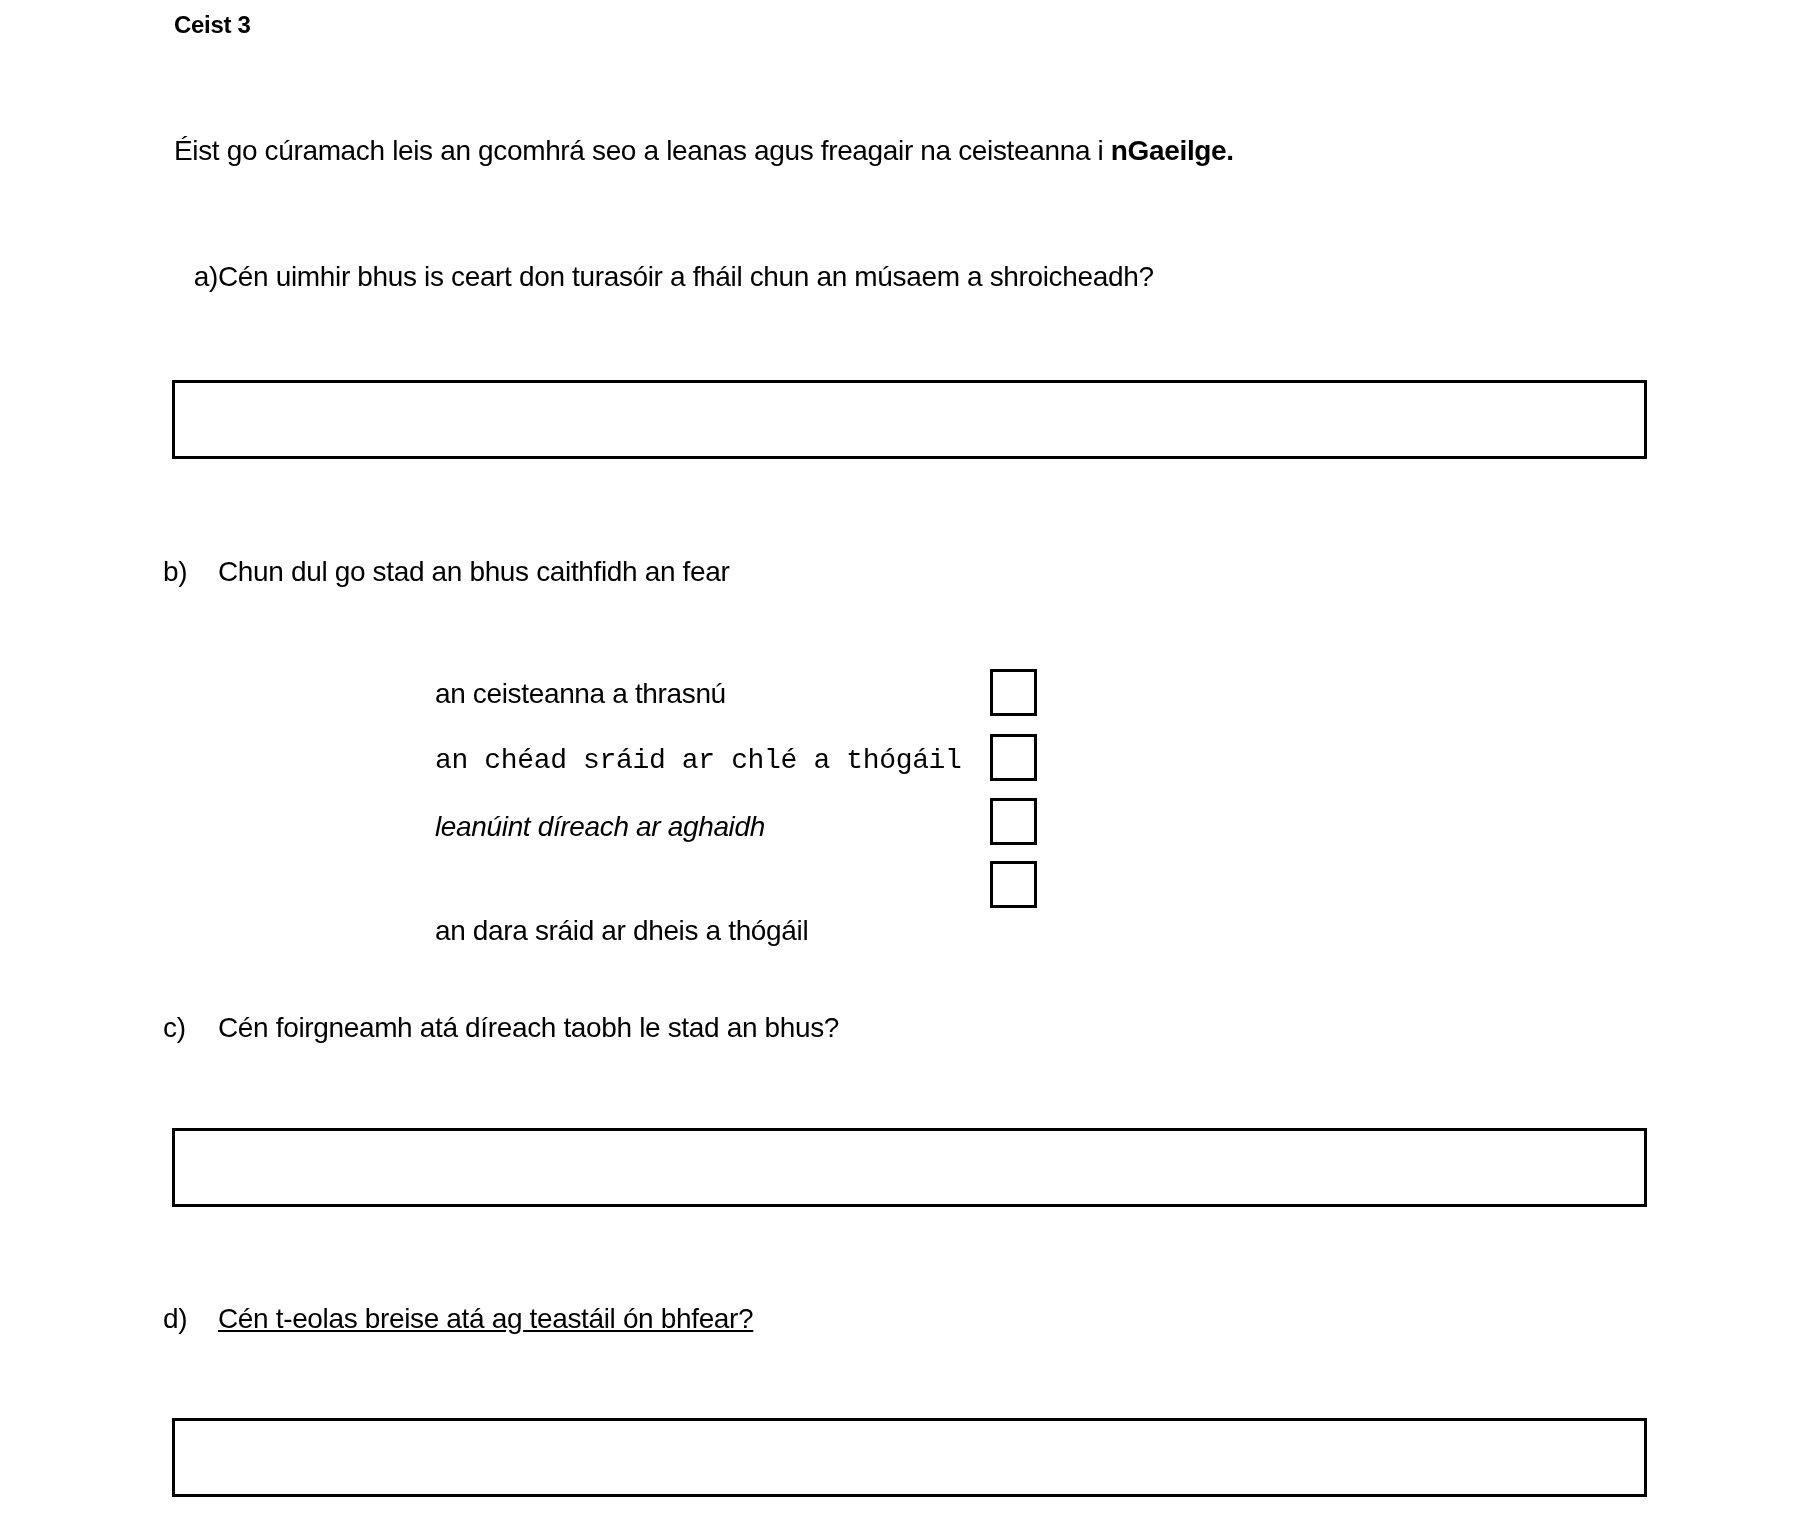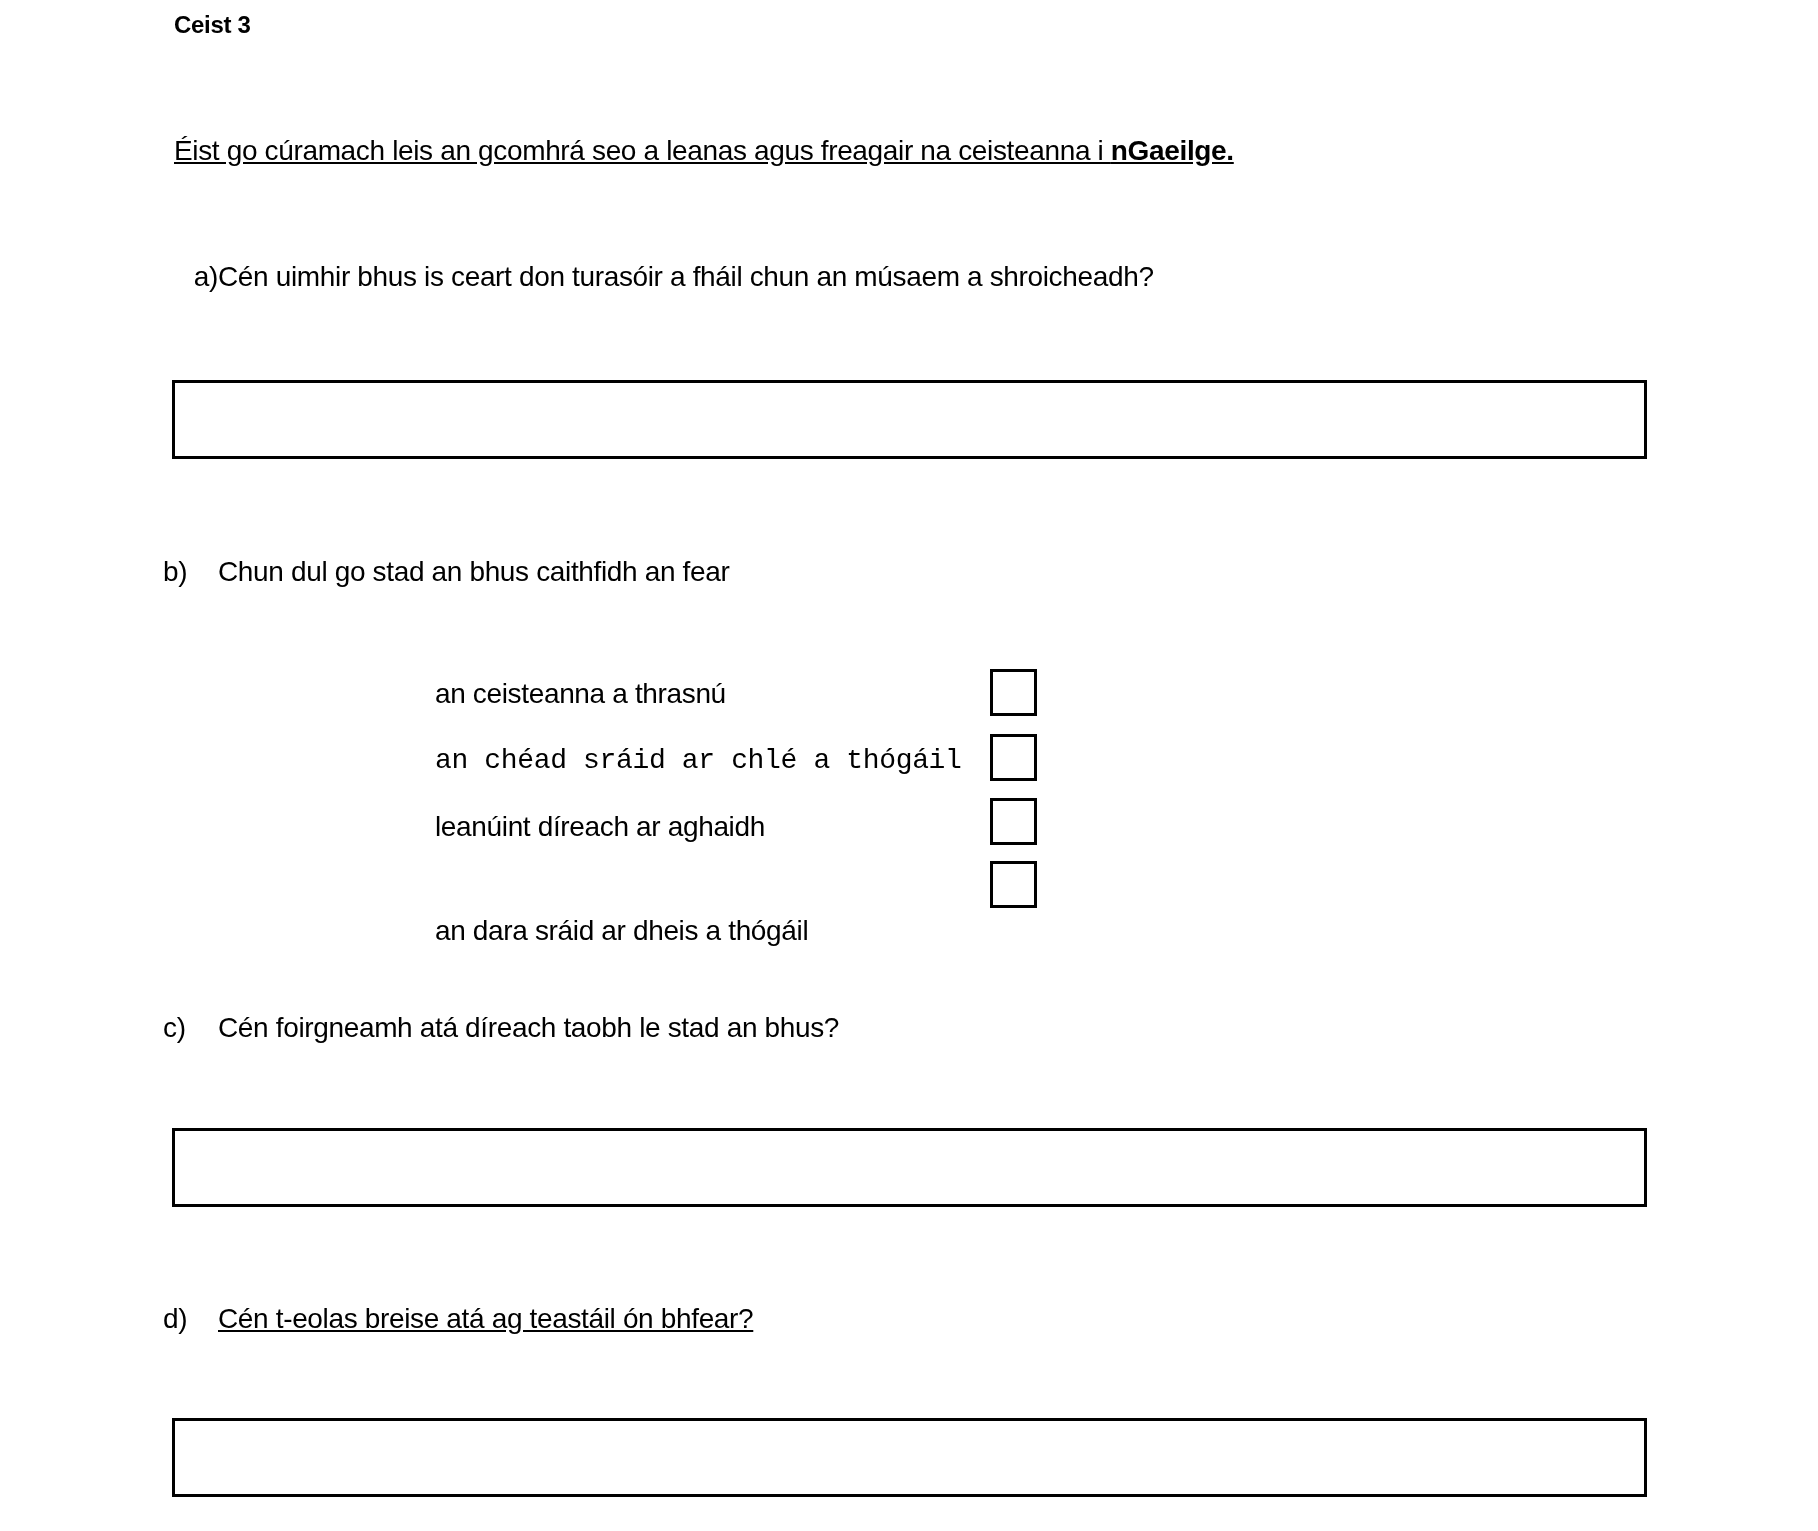--- a/index.html
+++ b/index.html
@@ -13,40 +13,40 @@
   .answer-box { position: absolute; left: 172px; width: 1469px; height: 73px;
                 border: 3px solid #000000; background: #ffffff; box-sizing: content-box; }
   .checkbox { position: absolute; left: 990px; width: 41px; height: 41px;
               border: 3px solid #000000; background: #ffffff; }
 </style>
 </head>
 <body>
 
 <div class="abs title" style="left:174px; top:8px;">Ceist 3</div>
 
-<div class="abs txt" style="left:174px; top:134px;text-decoration:underline;">
+<div class="abs txt" style="left:174px; top:134px;">
   <span>Éist go cúramach leis an gcomhrá seo a leanas agus freagair na ceisteanna i </span><span class="bold">nGaeilge.</span>
 </div>
 
 <div class="abs txt" style="left:163px; top:260px;text-align:right;">
   <span class="qlabel">a)</span><span>Cén uimhir bhus is ceart don turasóir a fháil chun an músaem a shroicheadh?</span>
 </div>
 <div class="answer-box" style="top:380px;"></div>
 
 <div class="abs txt" style="left:163px; top:555px;">
   <span class="qlabel">b)</span><span>Chun dul go stad an bhus caithfidh an fear</span>
 </div>
 
 <div class="abs txt" style="left:435px; top:677px;">an ceisteanna a thrasnú</div>
 <div class="checkbox" style="top:669px;"></div>
 
 <div class="abs txt" style="left:435px; top:744px;font-family:Liberation Mono, monospace;">an chéad sráid ar chlé a thógáil</div>
 <div class="checkbox" style="top:734px;"></div>
 
-<div class="abs txt" style="left:435px; top:810px;">leanúint díreach ar aghaidh</div>
+<div class="abs txt" style="left:435px; top:810px;font-style:italic;">leanúint díreach ar aghaidh</div>
 <div class="checkbox" style="top:798px;"></div>
 
 <div class="abs txt" style="left:435px; top:877px;margin-top:37px;">an dara sráid ar dheis a thógáil</div>
 <div class="checkbox" style="top:861px;"></div>
 
 <div class="abs txt" style="left:163px; top:1011px;">
   <span class="qlabel">c)</span><span>Cén foirgneamh atá díreach taobh le stad an bhus?</span>
 </div>
 <div class="answer-box" style="top:1128px;"></div>
 

